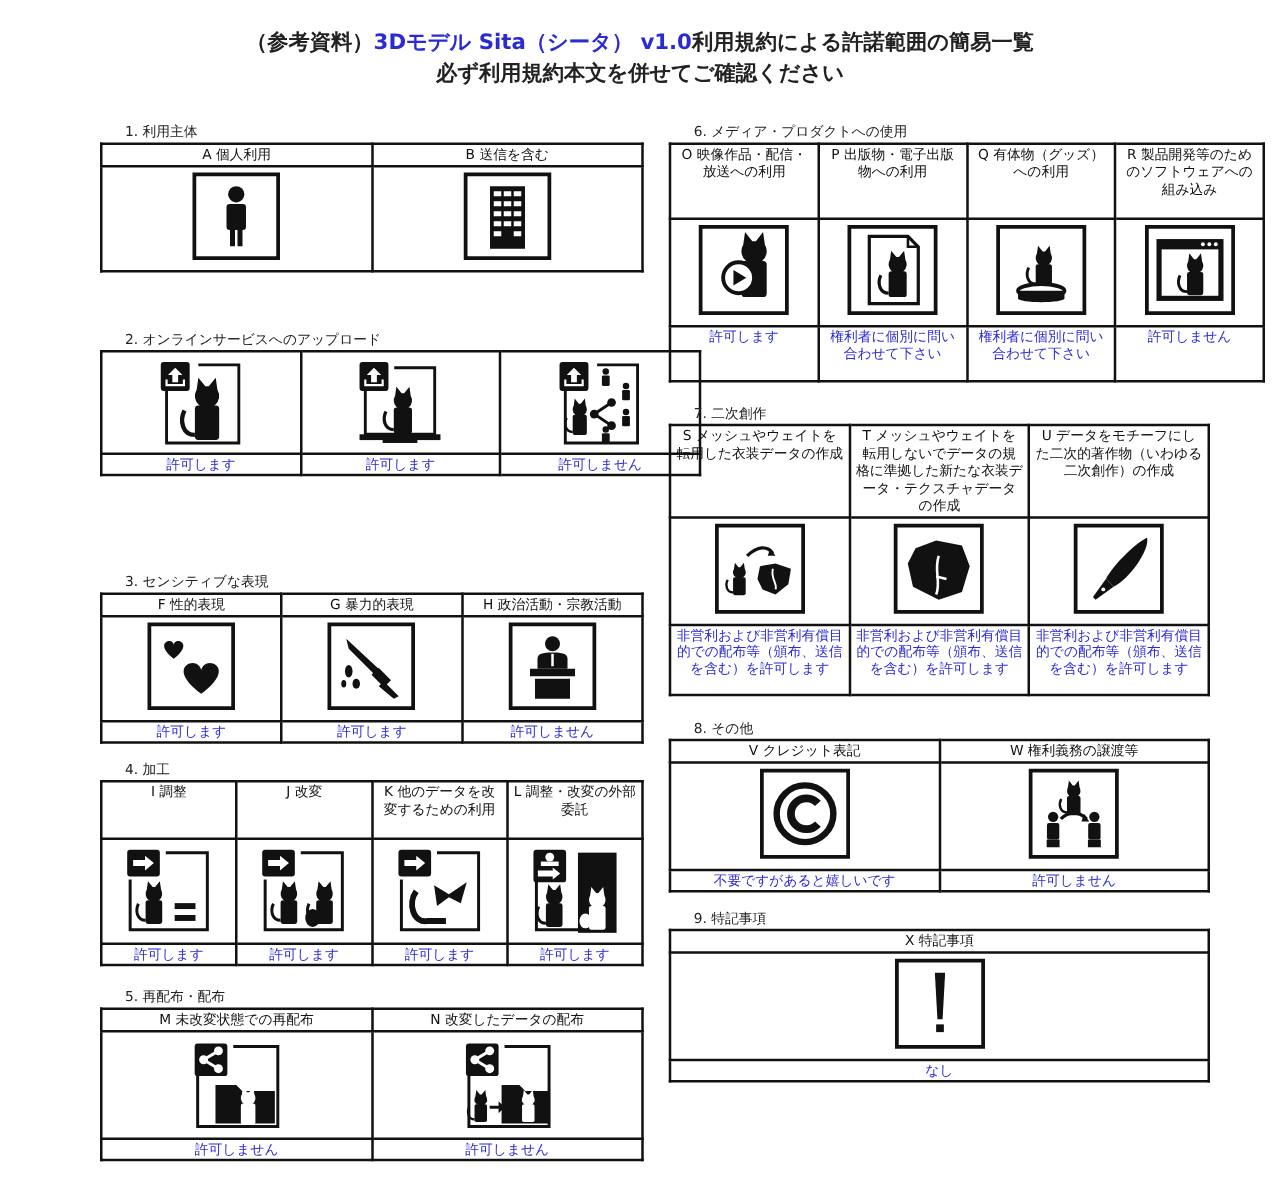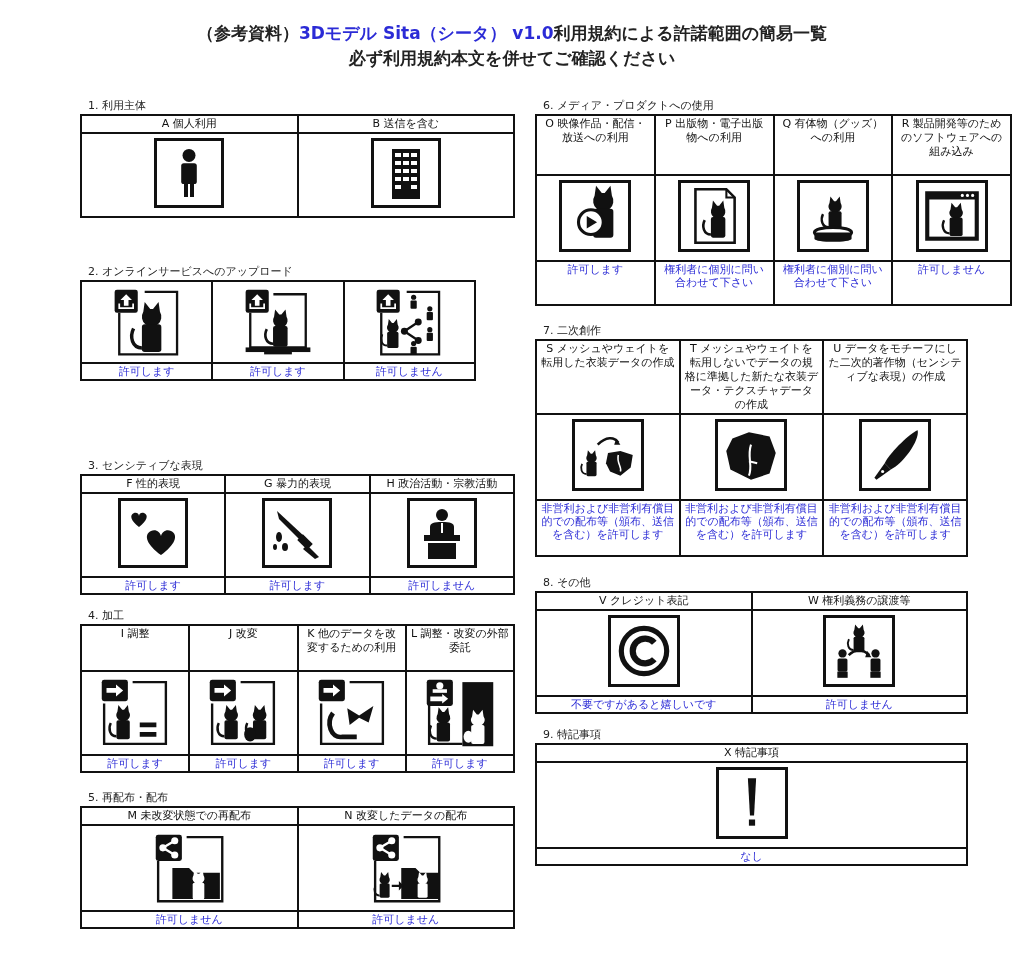--- a/index.html
+++ b/index.html
@@ -3,21 +3,21 @@
 <meta charset="utf-8">
 <style>
   html, body { margin: 0; padding: 0; background: #ffffff; }
   body { width: 1024px; height: 959px; position: relative; overflow: hidden;
          font-family: "DejaVu Sans", "Liberation Sans", sans-serif; color: #111; }
   .title { position: absolute; left: 0; width: 1024px; text-align: center; font-weight: bold; font-size: 17px; color: #222; }
   .title1 { top: 22px; }
   .title2 { top: 47px; }
   .title .blue { color: #2b2bd6; }
   .section { position: absolute; }
-  .sec-label { font-size: 11px; color: #222; height: 16px; line-height: 16px; padding-left: 8px; }
+  .sec-label { font-size: 11px; color: #222; height: 16px; line-height: 16px; padding-left: 8px; margin-left: 12px; }
   table.grid { border-collapse: collapse; table-layout: fixed; width: 100%; }
   table.grid td { border: 2px solid #111; padding: 0; text-align: center; vertical-align: top; }
   .hdr { font-size: 11px; line-height: 14px; padding: 1px 4px !important; color: #111; }
   .icon-cell { vertical-align: middle !important; }
   .icon-box { display: inline-block; border: 3px solid #111; background: #fff; margin: 4px 0; box-sizing: border-box; }
   .icon-box svg { display: block; width: 100%; height: 100%; }
   .res { font-size: 11px; line-height: 13px; color: #2b2bd6; padding: 1px 3px !important; }
 </style>
 </head>
 <body>
@@ -92,21 +92,21 @@
                   <rect x="37" y="36" width="6" height="4"></rect>
                   <rect x="21" y="44" width="6" height="4"></rect>
                   <rect x="37" y="44" width="6" height="4"></rect>
                 </g>
               </svg></div></td>
     </tr>
   </tbody>
     </table>
 </div>
 
-<div class="section" style="left:80px; top:264px; width:396px;">
+<div class="section" style="left:80px; top:264px; width:481px;">
   <div class="sec-label">2. オンラインサービスへのアップロード</div>
   <table class="grid">
     <tbody>
     <tr style="height:82px">
       <td class="icon-cell">
             <div style="width:74px;height:74px;margin:0 auto"><svg viewBox="0 0 64 64">
                 <path d="M8,24 L8,60 L58,60 L58,6 L30,6" stroke="#111" stroke-width="2" fill="none"></path>
                 <use href="#uparrow" x="4" y="4"></use>
                 <use href="#cat" transform="translate(36,40) scale(1.2)"></use>
               </svg></div>
@@ -326,21 +326,21 @@
     </table>
 </div>
 
 <div class="section" style="left:535px; top:323px; width:433px;">
   <div class="sec-label">7. 二次創作</div>
   <table class="grid">
     <tbody>
         <tr style="height:74px">
       <td class="hdr">S メッシュやウェイトを転用した衣装データの作成</td>
       <td class="hdr">T メッシュやウェイトを転用しないでデータの規格に準拠した新たな衣装データ・テクスチャデータの作成</td>
-      <td class="hdr">U データをモチーフにした二次的著作物（センシティブな表現）の作成</td>
+      <td class="hdr">U データをモチーフにした二次的著作物（いわゆる二次創作）の作成</td>
     </tr>
     <tr style="height:84px">
       <td class="icon-cell"><div class="icon-box" style="width:72px;height:72px"><svg viewBox="0 0 64 64">
                 <use href="#cat" transform="translate(16,42) scale(0.7)"></use>
                 <path d="M22,22 C30,14 38,14 42,20" stroke="#111" stroke-width="2.5" fill="none"></path>
                 <path d="M40,16 L44,22 L38,22 Z" fill="#111"></path>
                 <path d="M32,30 L44,28 L56,32 L54,44 L44,52 L34,48 L30,40 Z" fill="#111"></path>
                 <path d="M42,32 C40,40 46,44 44,48" stroke="#fff" stroke-width="1.5" fill="none"></path>
               </svg></div></td>
       <td class="icon-cell"><div class="icon-box" style="width:72px;height:72px"><svg viewBox="0 0 64 64">

